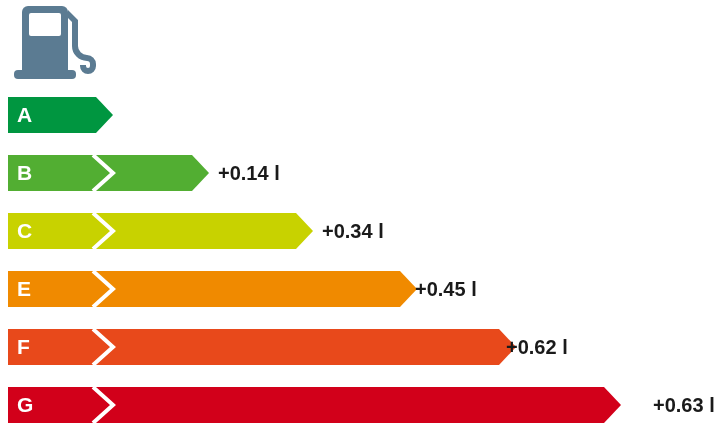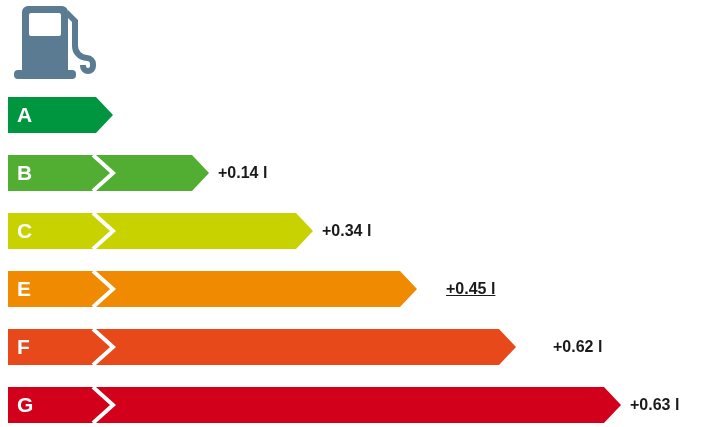--- a/index.html
+++ b/index.html
@@ -62,21 +62,21 @@
     letter-spacing: 0.2px;
     pointer-events: none;
   }
 
   .delta-value {
     position: absolute;
     top: 0;
     height: 36px;
     line-height: 36px;
     color: #1a1a1a;
-    font-size: 16px;
+    font-size: 20px;
     font-weight: bold;
     font-family: "Liberation Sans", sans-serif;
     white-space: nowrap;
   }
 </style>
 </head>
 <body>
 
 <div id="energy-label-chart">
 
@@ -128,37 +128,37 @@
         <span class="delta-value" style="left: 322px;">+0.34 l</span>
       </div>
       <div class="bar-row" style="top: 271px;">
         <div class="bar-arrow" style="width: 409px;">
           <svg width="409" height="36" viewBox="0 0 409 36">
             <path d="M0 0 H392 L409 18 L392 36 H0 Z" fill="#f08a00"></path>
             <path d="M85 0 L105 18 L85 36" fill="none" stroke="#ffffff" stroke-width="4" stroke-linejoin="miter"></path>
           </svg>
         </div>
         <span class="grade-letter">E</span>
-        <span class="delta-value" style="left: 446px; text-decoration: underline;">+0.45 l</span>
+        <span class="delta-value" style="left: 415px;">+0.45 l</span>
       </div>
       <div class="bar-row" style="top: 329px;">
         <div class="bar-arrow" style="width: 508px;">
           <svg width="508" height="36" viewBox="0 0 508 36">
             <path d="M0 0 H491 L508 18 L491 36 H0 Z" fill="#e8491b"></path>
             <path d="M85 0 L105 18 L85 36" fill="none" stroke="#ffffff" stroke-width="4" stroke-linejoin="miter"></path>
           </svg>
         </div>
         <span class="grade-letter">F</span>
-        <span class="delta-value" style="left: 553px; text-align: center;">+0.62 l</span>
+        <span class="delta-value" style="left: 506px; text-align: center;">+0.62 l</span>
       </div>
       <div class="bar-row" style="top: 387px;">
         <div class="bar-arrow" style="width: 613px;">
           <svg width="613" height="36" viewBox="0 0 613 36">
             <path d="M0 0 H596 L613 18 L596 36 H0 Z" fill="#d2001a"></path>
             <path d="M85 0 L105 18 L85 36" fill="none" stroke="#ffffff" stroke-width="4" stroke-linejoin="miter"></path>
           </svg>
         </div>
         <span class="grade-letter">G</span>
-        <span class="delta-value" style="left: 630px;">+0.63 l</span>
+        <span class="delta-value" style="left: 653px;">+0.63 l</span>
       </div>
     </div>
 
 </div>
 
 </body></html>

